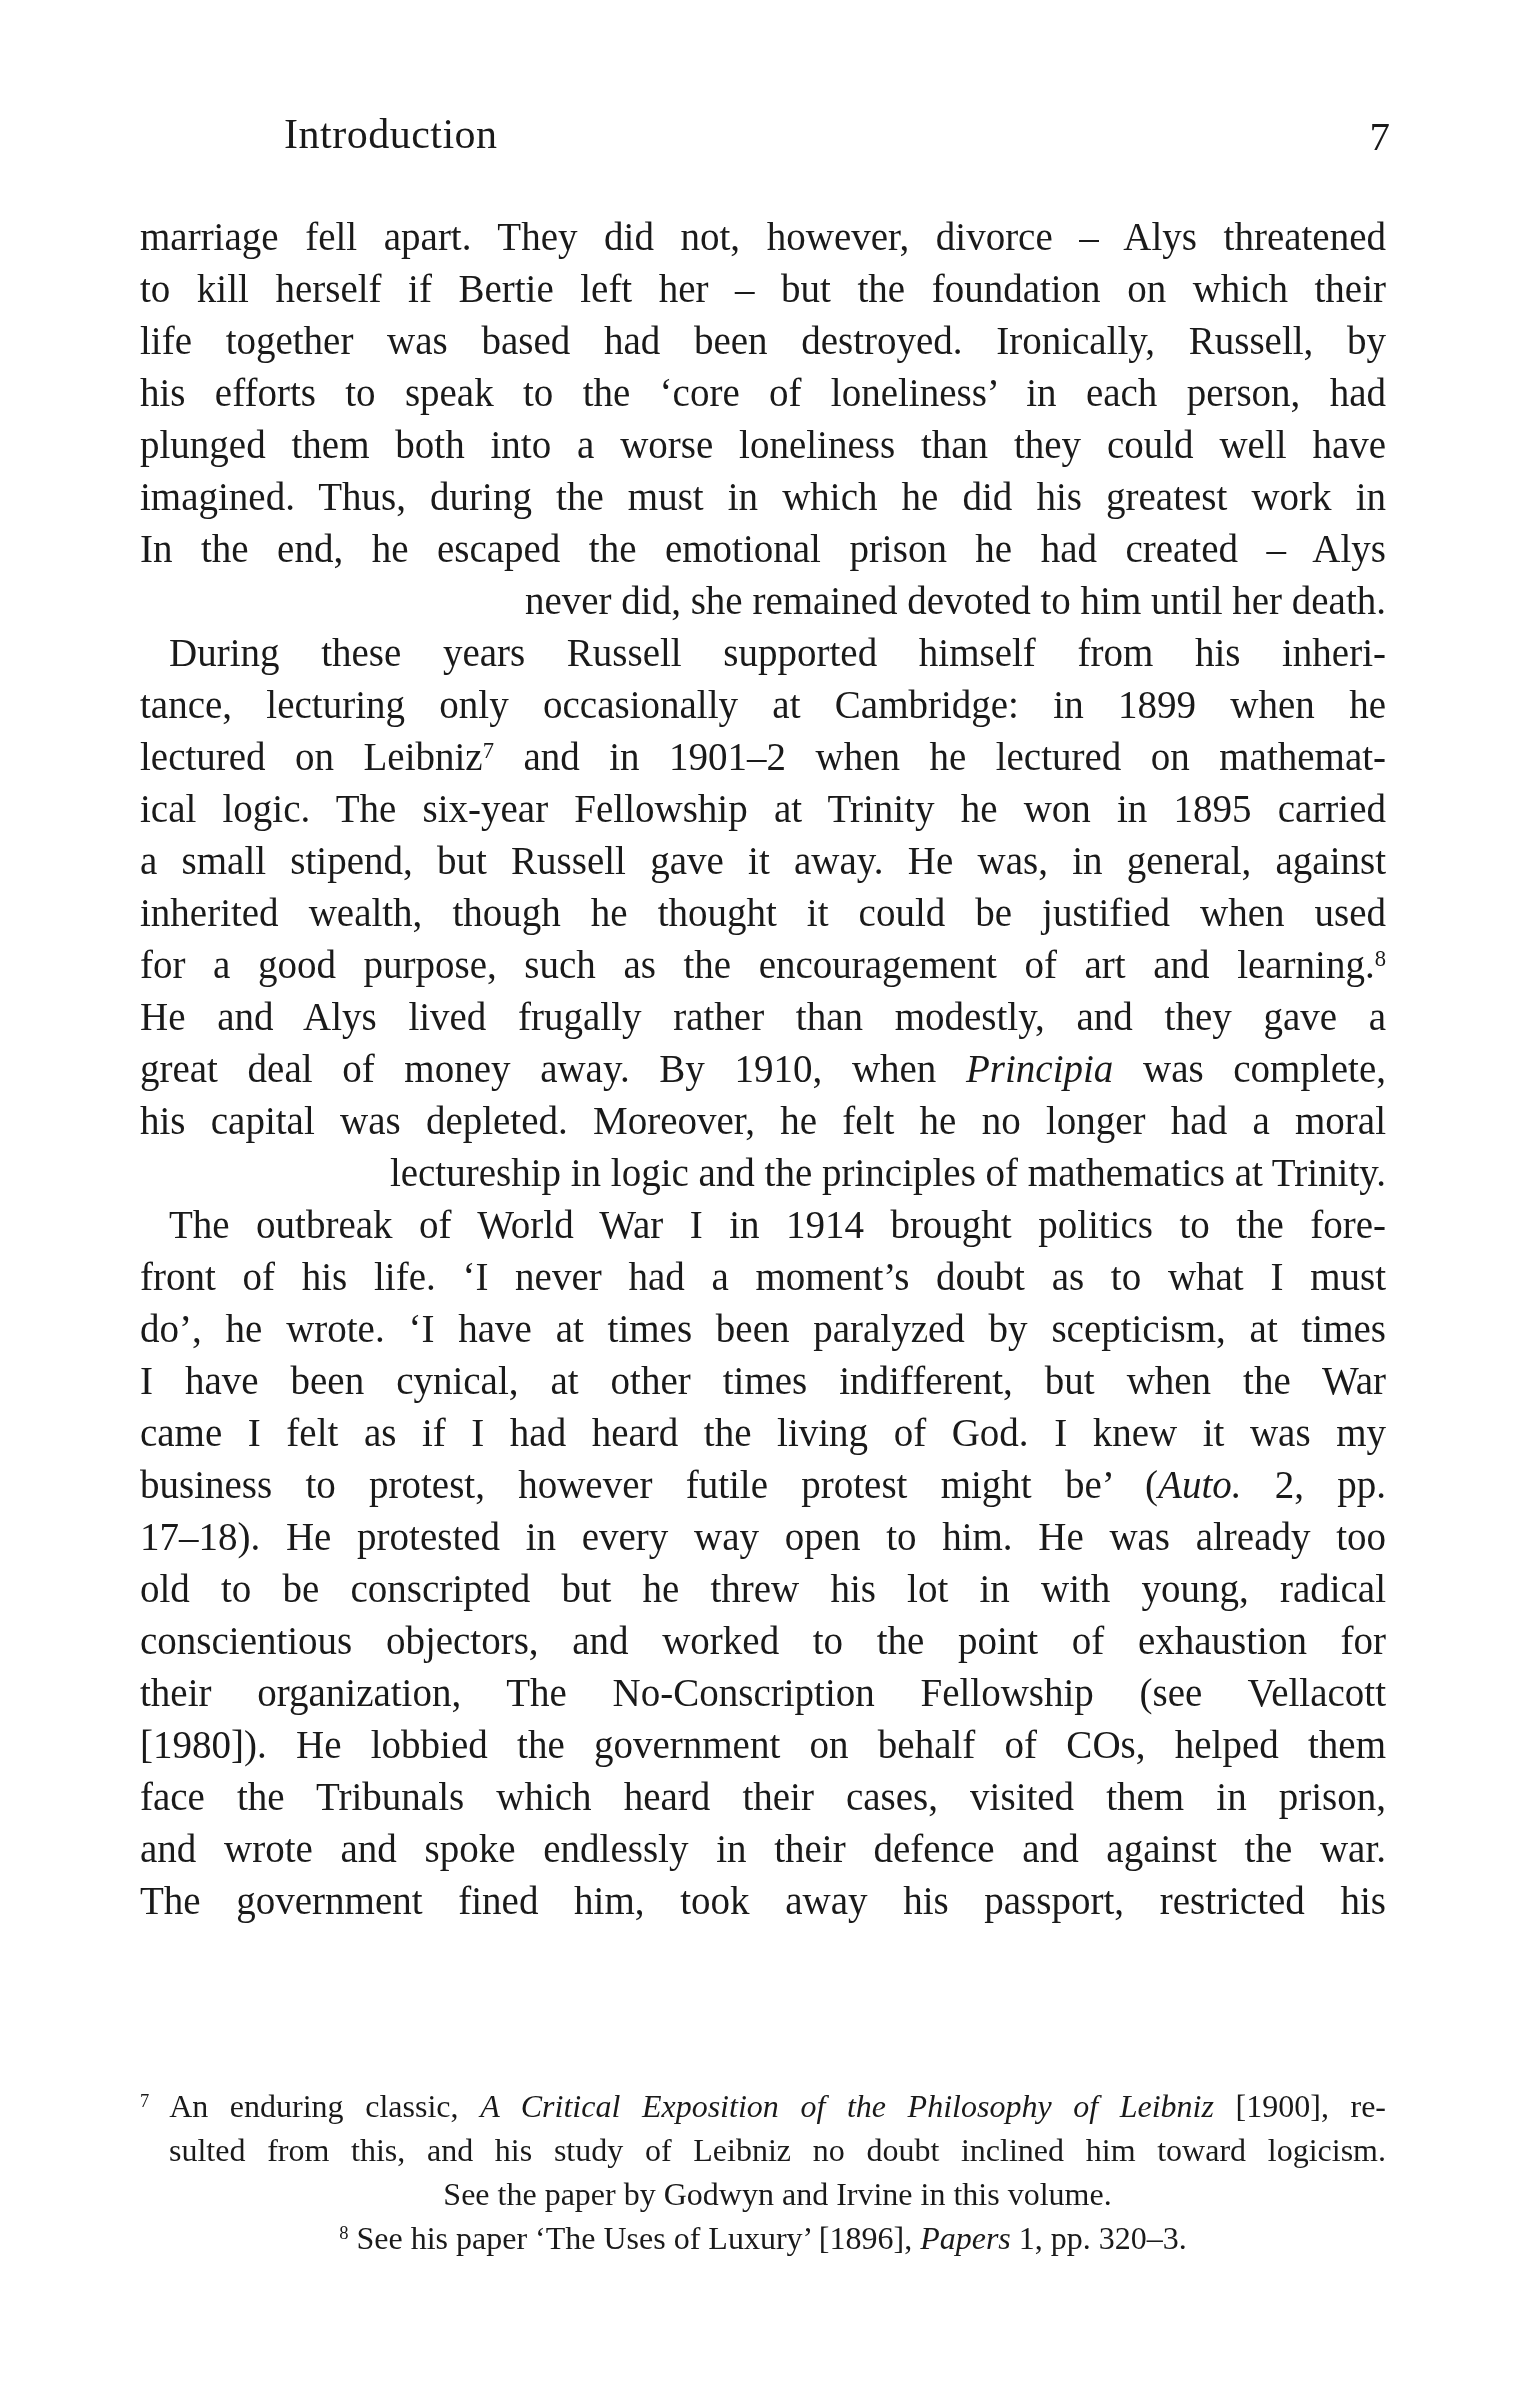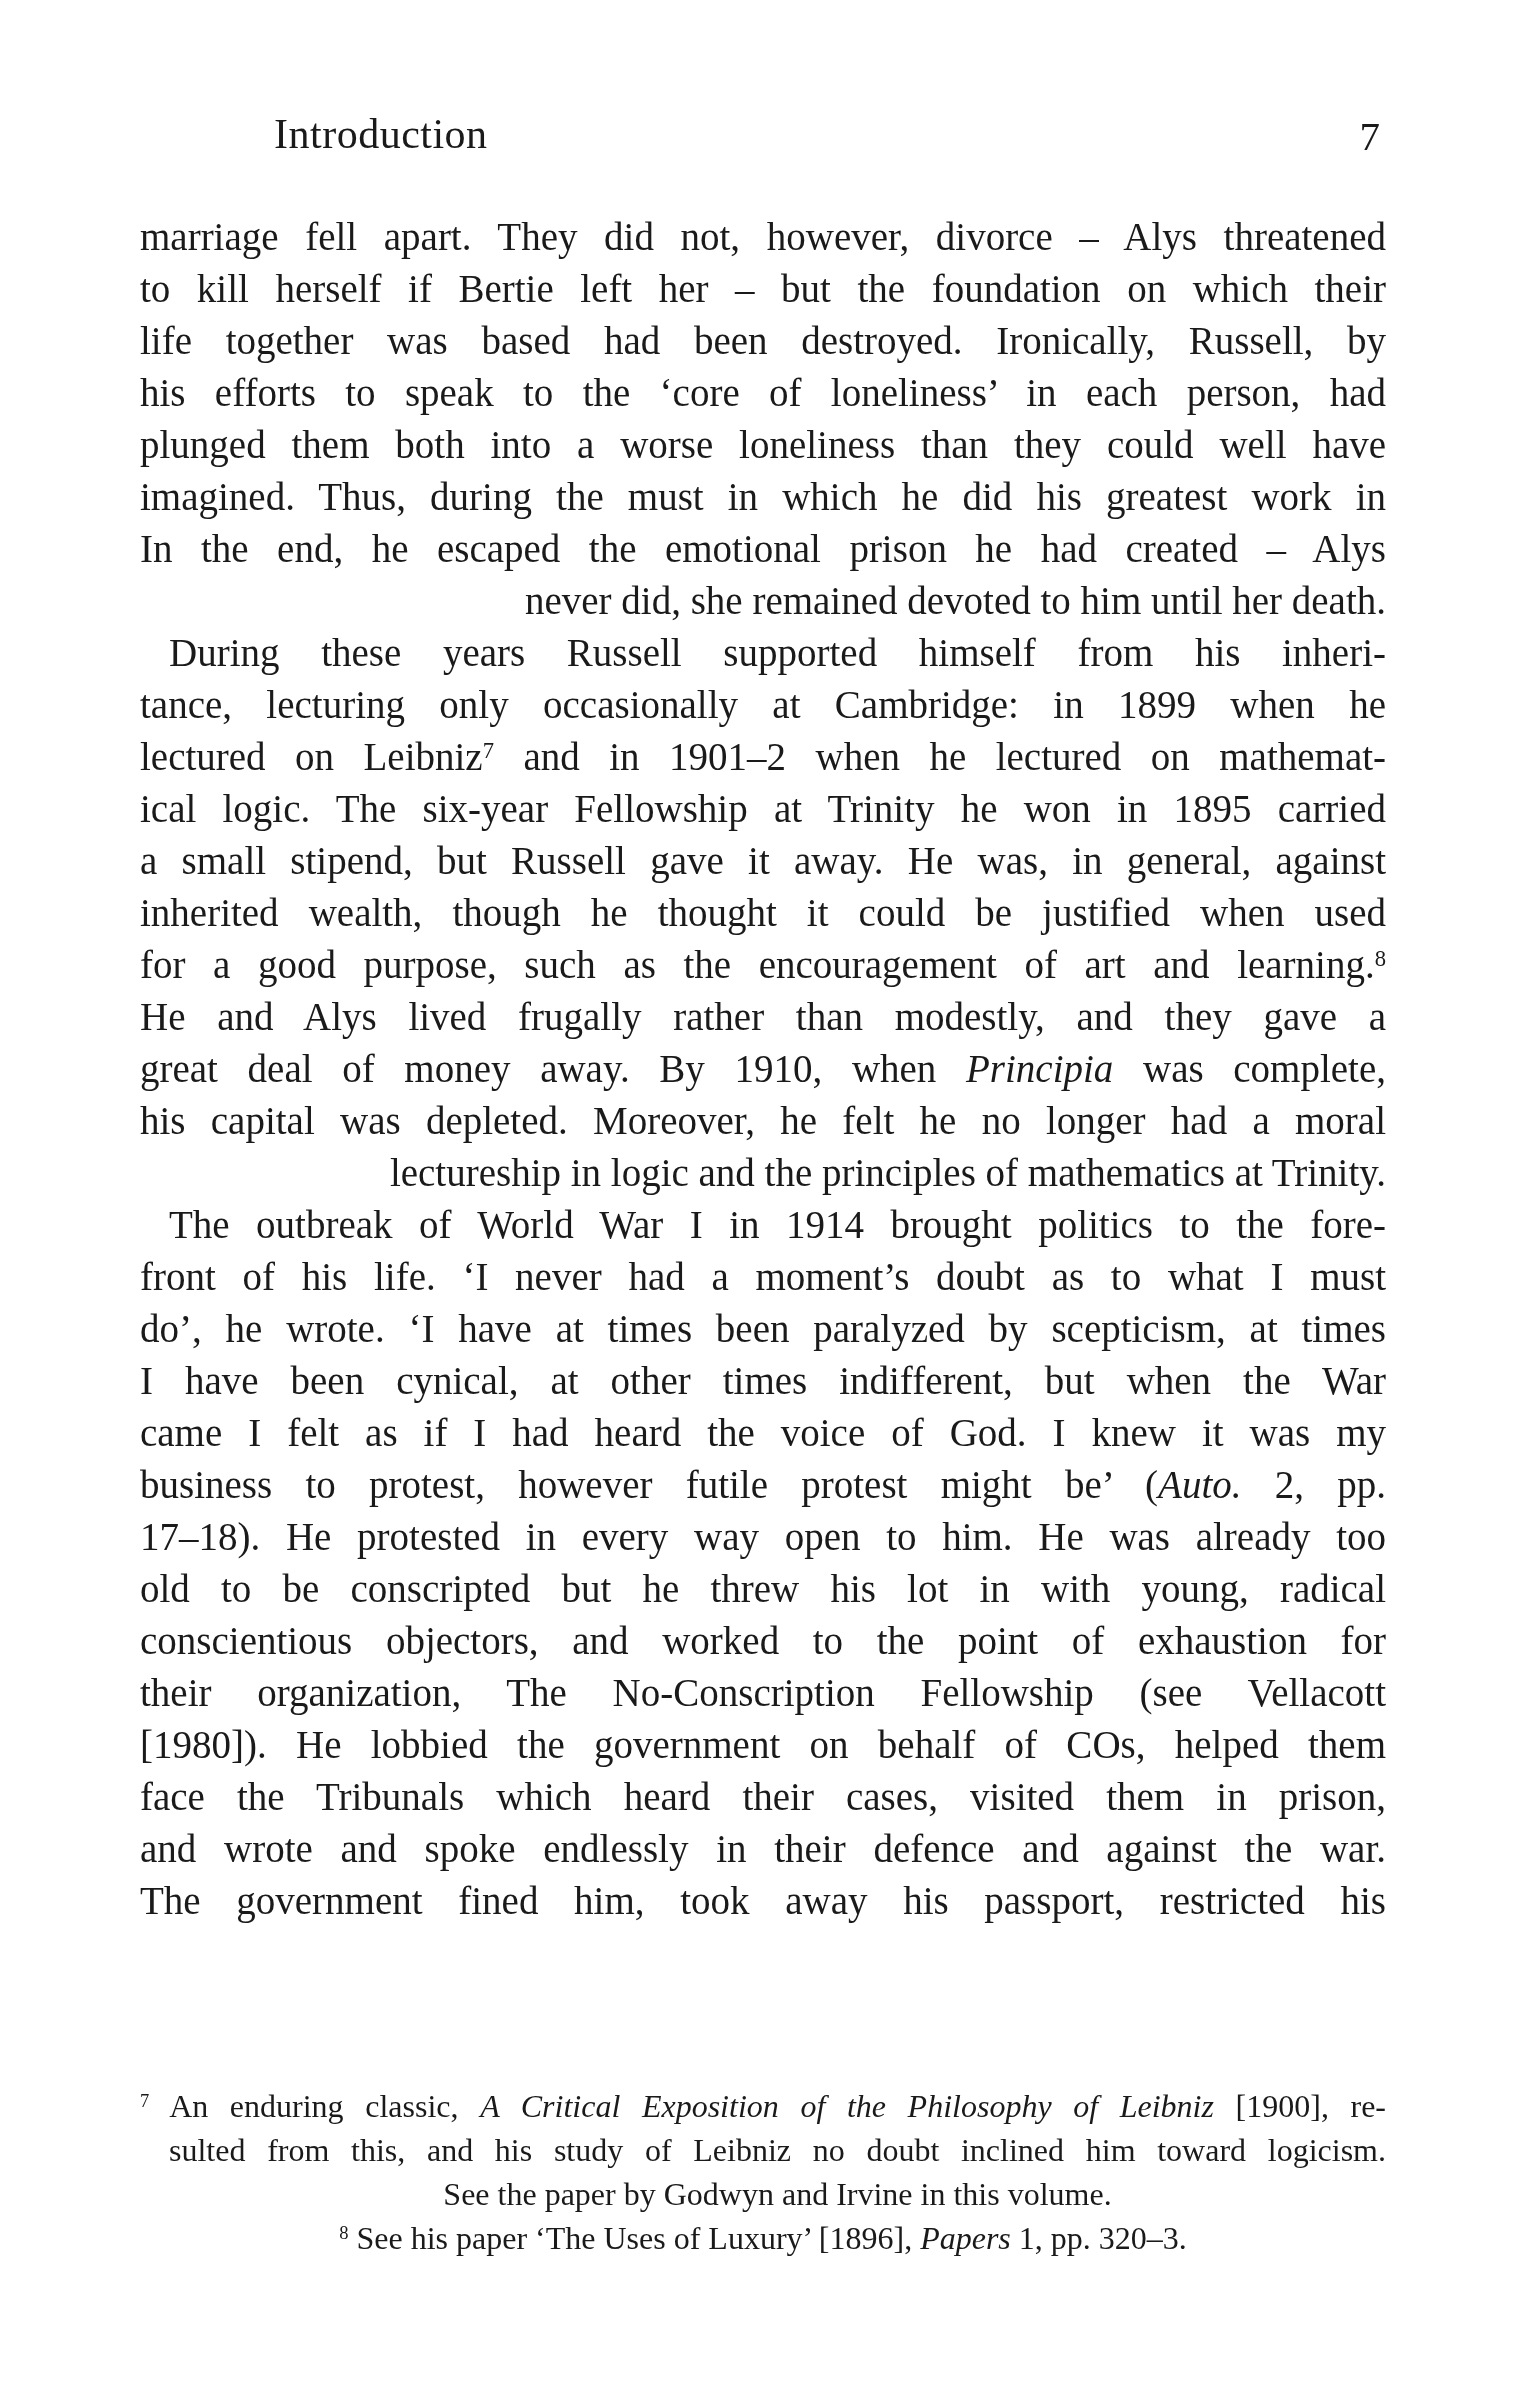--- a/index.html
+++ b/index.html
@@ -6,21 +6,21 @@
   .page {
     position:relative;
     width:1521px; height:2406px;
     margin:0 auto;
     background:#ffffff;
     font-family:"Liberation Serif","DejaVu Serif",serif;
     color:#1a1a1a;
     overflow:hidden;
   }
   .running-header {
-    position:absolute; top:110px; left:136px; width:1246px; height:54px;
+    position:absolute; top:110px; left:146px; width:1246px; height:54px;
     font-size:42px; line-height:48px;
   }
   .header-title { position:absolute; left:138px; top:0; letter-spacing:0.5px; }
   .page-num     { position:absolute; right:1.9px; top:1.9px; font-size:41px; }
   .body-text {
     position:absolute; top:211px; left:140px; width:1246px;
     font-size:39px; line-height:52px;
   }
   .para { margin:0; }
   .line { text-align:right; }
@@ -71,21 +71,21 @@
         <div class="line jl"><span>He and Alys lived frugally rather than modestly, and they gave a</span></div>
         <div class="line jl"><span>great deal of money away. By 1910, when </span><i>Principia</i><span> was complete,</span></div>
         <div class="line jl"><span>his capital was depleted. Moreover, he felt he no longer had a moral</span></div>
         <div class="line"><span>lectureship in logic and the principles of mathematics at Trinity.</span></div>
       </div>
       <div class="para indent">
         <div class="line first jl"><span>The outbreak of World War I in 1914 brought politics to the fore-</span></div>
         <div class="line jl"><span>front of his life. ‘I never had a moment’s doubt as to what I must</span></div>
         <div class="line jl"><span>do’, he wrote. ‘I have at times been paralyzed by scepticism, at times</span></div>
         <div class="line jl"><span>I have been cynical, at other times indifferent, but when the War</span></div>
-        <div class="line jl"><span>came I felt as if I had heard the voice of God. I knew it was my</span></div>
+        <div class="line jl"><span>came I felt as if I had heard the living of God. I knew it was my</span></div>
         <div class="line jl"><span>business to protest, however futile protest might be’ (</span><i>Auto.</i><span> 2, pp.</span></div>
         <div class="line jl"><span>17–18). He protested in every way open to him. He was already too</span></div>
         <div class="line jl"><span>old to be conscripted but he threw his lot in with young, radical</span></div>
         <div class="line jl"><span>conscientious objectors, and worked to the point of exhaustion for</span></div>
         <div class="line jl"><span>their organization, The No-Conscription Fellowship (see Vellacott</span></div>
         <div class="line jl"><span>[1980]). He lobbied the government on behalf of COs, helped them</span></div>
         <div class="line jl"><span>face the Tribunals which heard their cases, visited them in prison,</span></div>
         <div class="line jl"><span>and wrote and spoke endlessly in their defence and against the war.</span></div>
         <div class="line jl"><span>The government fined him, took away his passport, restricted his</span></div>
       </div>

